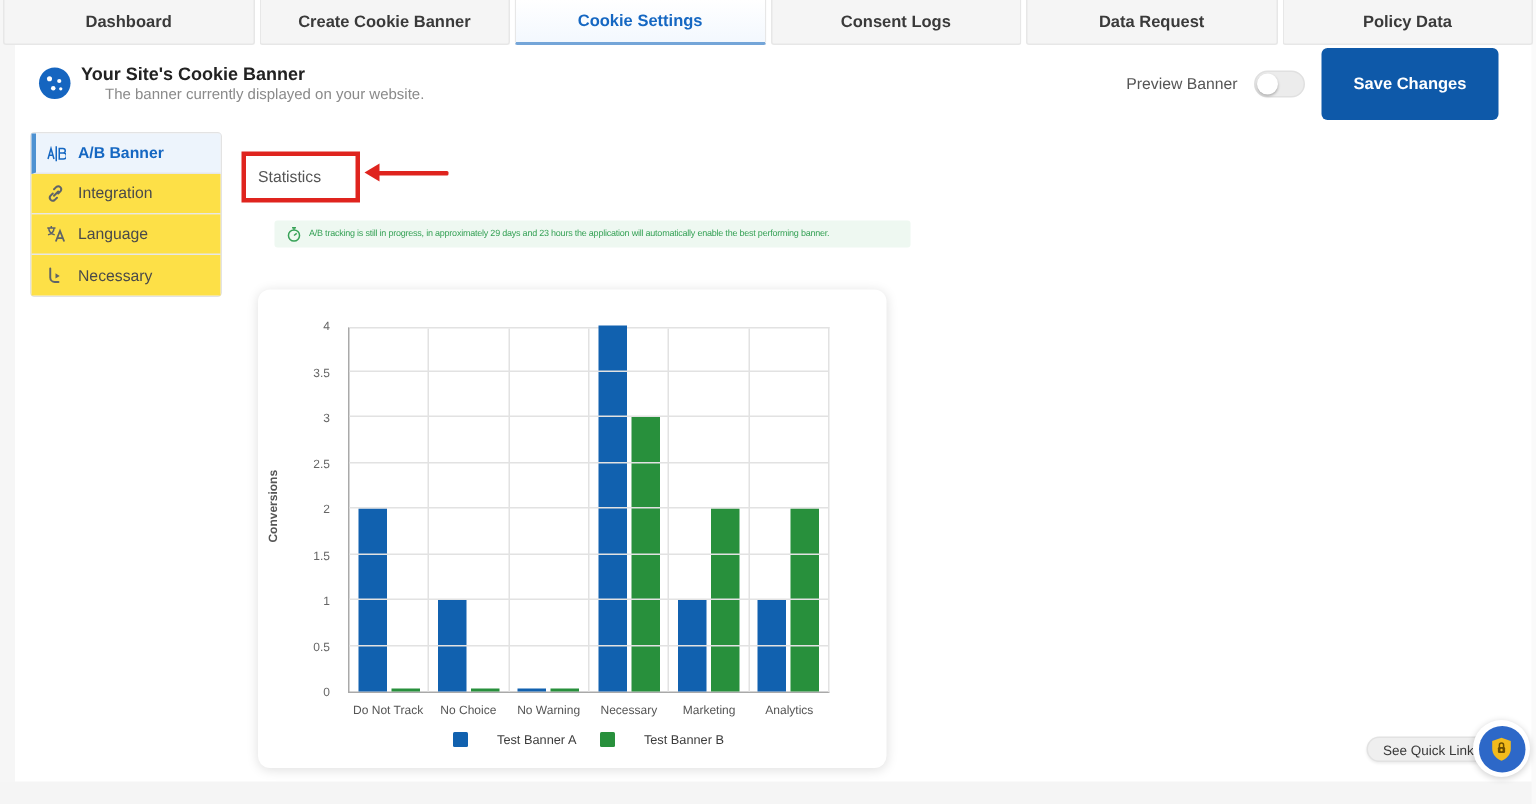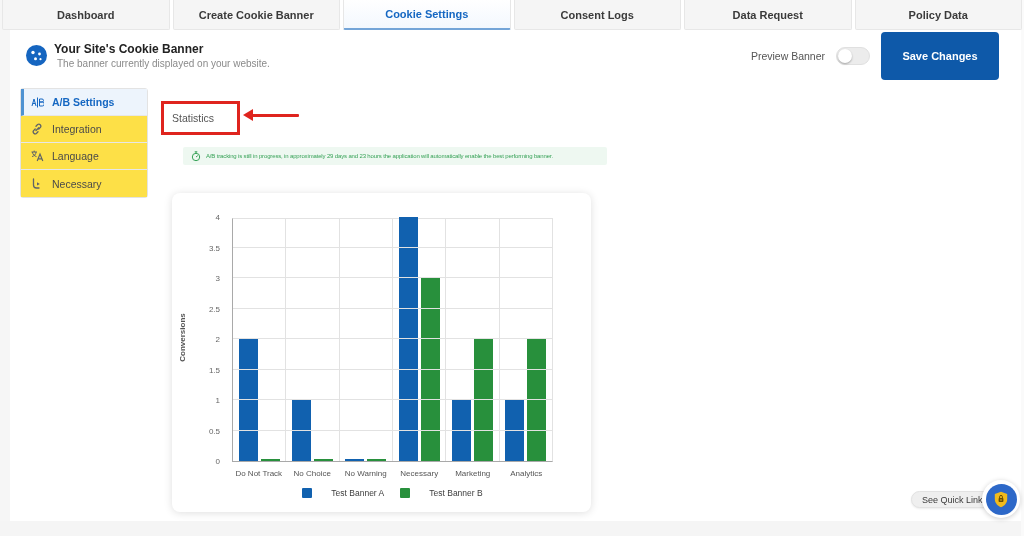--- a/index.html
+++ b/index.html
@@ -21,21 +21,21 @@
     font-size:11px; font-weight:bold; color:#3a3a3a; cursor:pointer;
   }
   .tab.active {
     background:linear-gradient(#ffffff,#f3f8fe); color:var(--brand_blue);
     border-bottom:2px solid #74a5d8;
   }
 
   
   .cookie-icon { position:absolute; left:25px; top:44px; }
   .hdr-title { position:absolute; left:54px; top:42px; font-size:12px; font-weight:bold; color:#222; }
-  .hdr-sub { position:absolute; left:57px; top:58px; font-size:10px; color:#8a8a8a; }
+  .hdr-sub { position:absolute; left:70px; top:58px; font-size:10px; color:#8a8a8a; }
   .hdr-right { position:absolute; right:25px; top:40px; height:32px; display:flex; align-items:center; gap:11px; }
   .preview-label { font-size:10.5px; color:#555; }
   .toggle { width:34px; height:18px; background:#ececec; border:1px solid #e0e0e0; border-radius:10px; position:relative; cursor:pointer; }
   .toggle .knob { position:absolute; left:1px; top:1px; width:14px; height:14px; background:#fff; border-radius:50%; box-shadow:0 1px 2px rgba(0,0,0,.3); }
   .save-btn {
     width:118px; height:48px; background:var(--brand_blue_dark); color:#fff; border:none; border-radius:4px;
     font-size:11px; font-weight:bold; font-family:"Liberation Sans",sans-serif; cursor:pointer;
   }
 
   
@@ -155,21 +155,21 @@
     <div class="side-item active">
       <span class="sicon">
         <svg width="13" height="11" viewBox="0 0 13 11">
             <g fill="none" stroke="currentColor" stroke-width="1">
           <path d="M1 9 L3 2 L5 9 M1.8 6.5 H4.2"></path>
               <line x1="6.5" y1="0.5" x2="6.5" y2="10.5"></line>
           <path d="M8.5 2 H11 a1.5 1.5 0 0 1 0 3 H8.5 Z M8.5 5 H11.3 a1.6 1.6 0 0 1 0 4 H8.5 Z"></path>
         </g>
           </svg>
       </span>
-      <span>A/B Settings</span>
+      <span>A/B Banner</span>
     </div>
     <div class="side-item">
       <span class="sicon">
         <svg width="12" height="12" viewBox="0 0 12 12">
             <g fill="none" stroke="currentColor" stroke-width="1.3" stroke-linecap="round">
           <path d="M5 7.5 L7.8 4.7 M4.2 6 L2.6 7.6 a2 2 0 0 0 2.8 2.8 L7 8.8 M7.8 6 L9.4 4.4 A2 2 0 0 0 6.6 1.6 L5 3.2"></path>
         </g>
           </svg>
       </span>
       <span>Integration</span>

